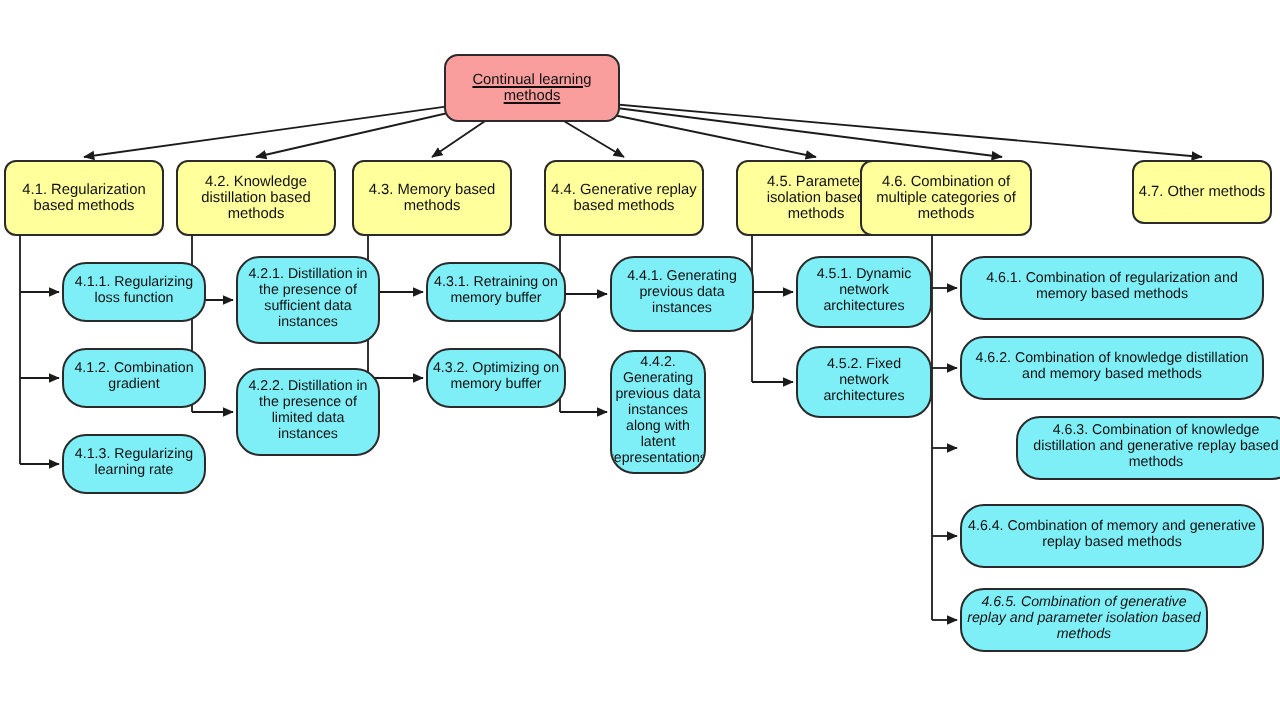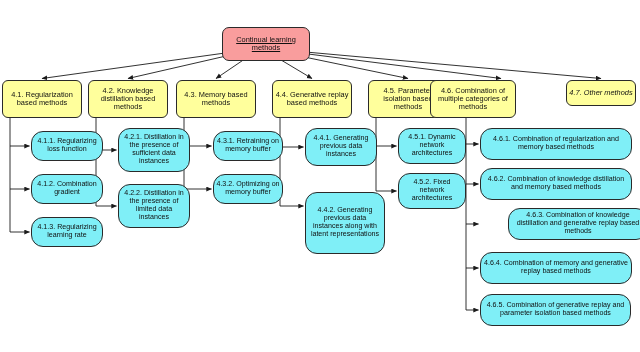--- a/index.html
+++ b/index.html
@@ -84,33 +84,33 @@
   </svg>
 
   <div id="nodes">
       <div class="node root" style="left: 222px; top: 27px; width: 88px; height: 34px; text-decoration: underline;">Continual learning methods</div>
       <div class="node cat" style="left: 2px; top: 80px; width: 80px; height: 38px;">4.1. Regularization based methods</div>
       <div class="node cat" style="left: 88px; top: 80px; width: 80px; height: 38px;">4.2. Knowledge distillation based methods</div>
       <div class="node cat" style="left: 176px; top: 80px; width: 80px; height: 38px;">4.3. Memory based methods</div>
       <div class="node cat" style="left: 272px; top: 80px; width: 80px; height: 38px;">4.4. Generative replay based methods</div>
       <div class="node cat" style="left: 368px; top: 80px; width: 80px; height: 38px;">4.5. Parameter isolation based methods</div>
       <div class="node cat" style="left: 430px; top: 80px; width: 86px; height: 38px;">4.6. Combination of multiple categories of methods</div>
-      <div class="node cat" style="left: 566px; top: 80px; width: 70px; height: 26px; font-style: italic;">4.7. Other methods</div>
+      <div class="node cat" style="left: 566px; top: 80px; width: 70px; height: 32px;">4.7. Other methods</div>
       <div class="node leaf" style="left: 31px; top: 131px; width: 72px; height: 30px;">4.1.1. Regularizing loss function</div>
       <div class="node leaf" style="left: 31px; top: 174px; width: 72px; height: 30px;">4.1.2. Combination gradient</div>
       <div class="node leaf" style="left: 31px; top: 217px; width: 72px; height: 30px;">4.1.3. Regularizing learning rate</div>
       <div class="node leaf" style="left: 118px; top: 128px; width: 72px; height: 44px;">4.2.1. Distillation in the presence of sufficient data instances</div>
       <div class="node leaf" style="left: 118px; top: 184px; width: 72px; height: 44px;">4.2.2. Distillation in the presence of limited data instances</div>
       <div class="node leaf" style="left: 213px; top: 131px; width: 70px; height: 30px;">4.3.1. Retraining on memory buffer</div>
       <div class="node leaf" style="left: 213px; top: 174px; width: 70px; height: 30px;">4.3.2. Optimizing on memory buffer</div>
       <div class="node leaf" style="left: 305px; top: 128px; width: 72px; height: 38px;">4.4.1. Generating previous data instances</div>
-      <div class="node leaf" style="left: 305px; top: 175px; width: 80px; height: 62px; margin-top: 17px;">4.4.2. Generating previous data instances along with latent representations</div>
+      <div class="node leaf" style="left: 305px; top: 175px; width: 48px; height: 62px;">4.4.2. Generating previous data instances along with latent representations</div>
       <div class="node leaf" style="left: 398px; top: 128px; width: 68px; height: 36px;">4.5.1. Dynamic network architectures</div>
       <div class="node leaf" style="left: 398px; top: 173px; width: 68px; height: 36px;">4.5.2. Fixed network architectures</div>
       <div class="node leaf" style="left: 480px; top: 128px; width: 152px; height: 32px;">4.6.1. Combination of regularization and memory based methods</div>
       <div class="node leaf" style="left: 480px; top: 168px; width: 152px; height: 32px;">4.6.2. Combination of knowledge distillation and memory based methods</div>
       <div class="node leaf" style="left: 508px; top: 208px; width: 140px; height: 32px;">4.6.3. Combination of knowledge distillation and generative replay based methods</div>
       <div class="node leaf" style="left: 480px; top: 252px; width: 152px; height: 32px;">4.6.4. Combination of memory and generative replay based methods</div>
-      <div class="node leaf" style="left: 480px; top: 294px; width: 151px; height: 32px;">4.6.5. Combination of generative replay and parameter isolation based methods</div>
+      <div class="node leaf" style="left: 480px; top: 294px; width: 124px; height: 32px; font-style: italic;">4.6.5. Combination of generative replay and parameter isolation based methods</div>
     </div>
 
   <div class="caption" id="caption-bottom"></div>
 </div>
 
 </body></html>

